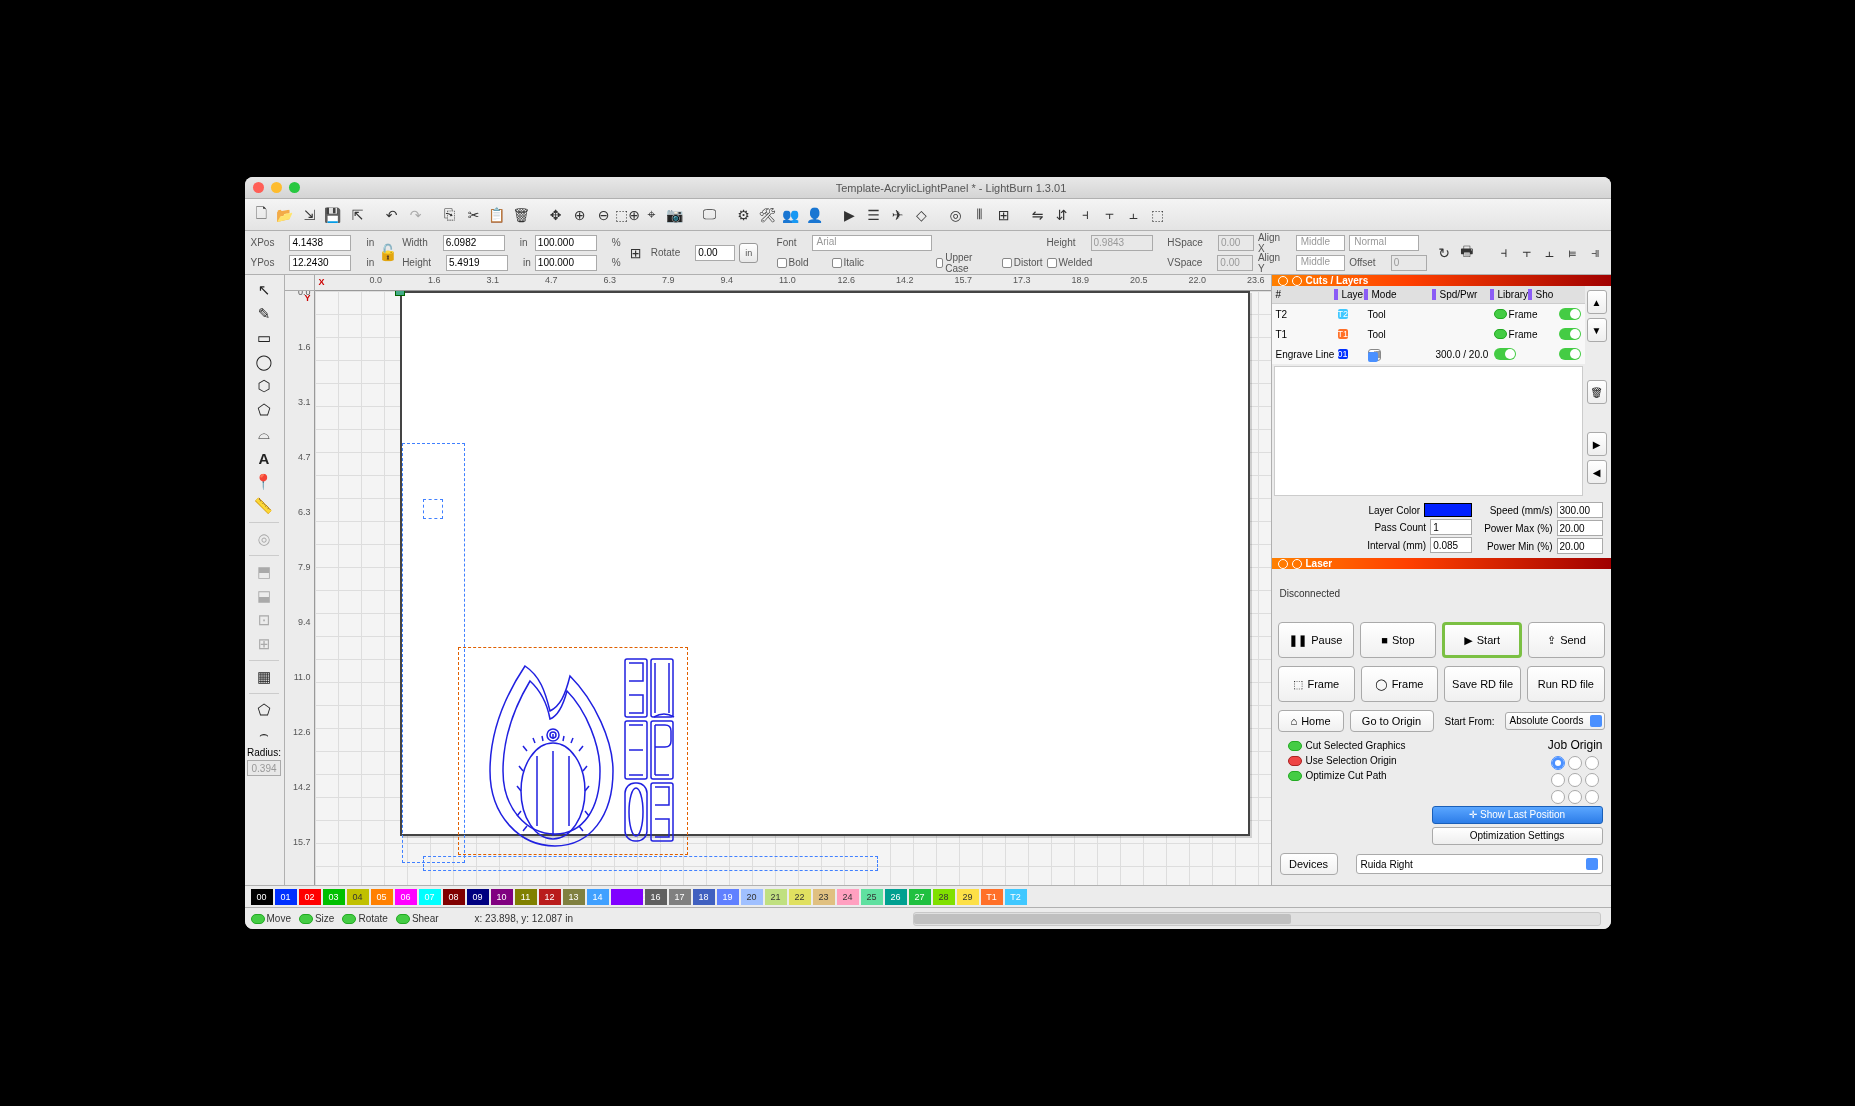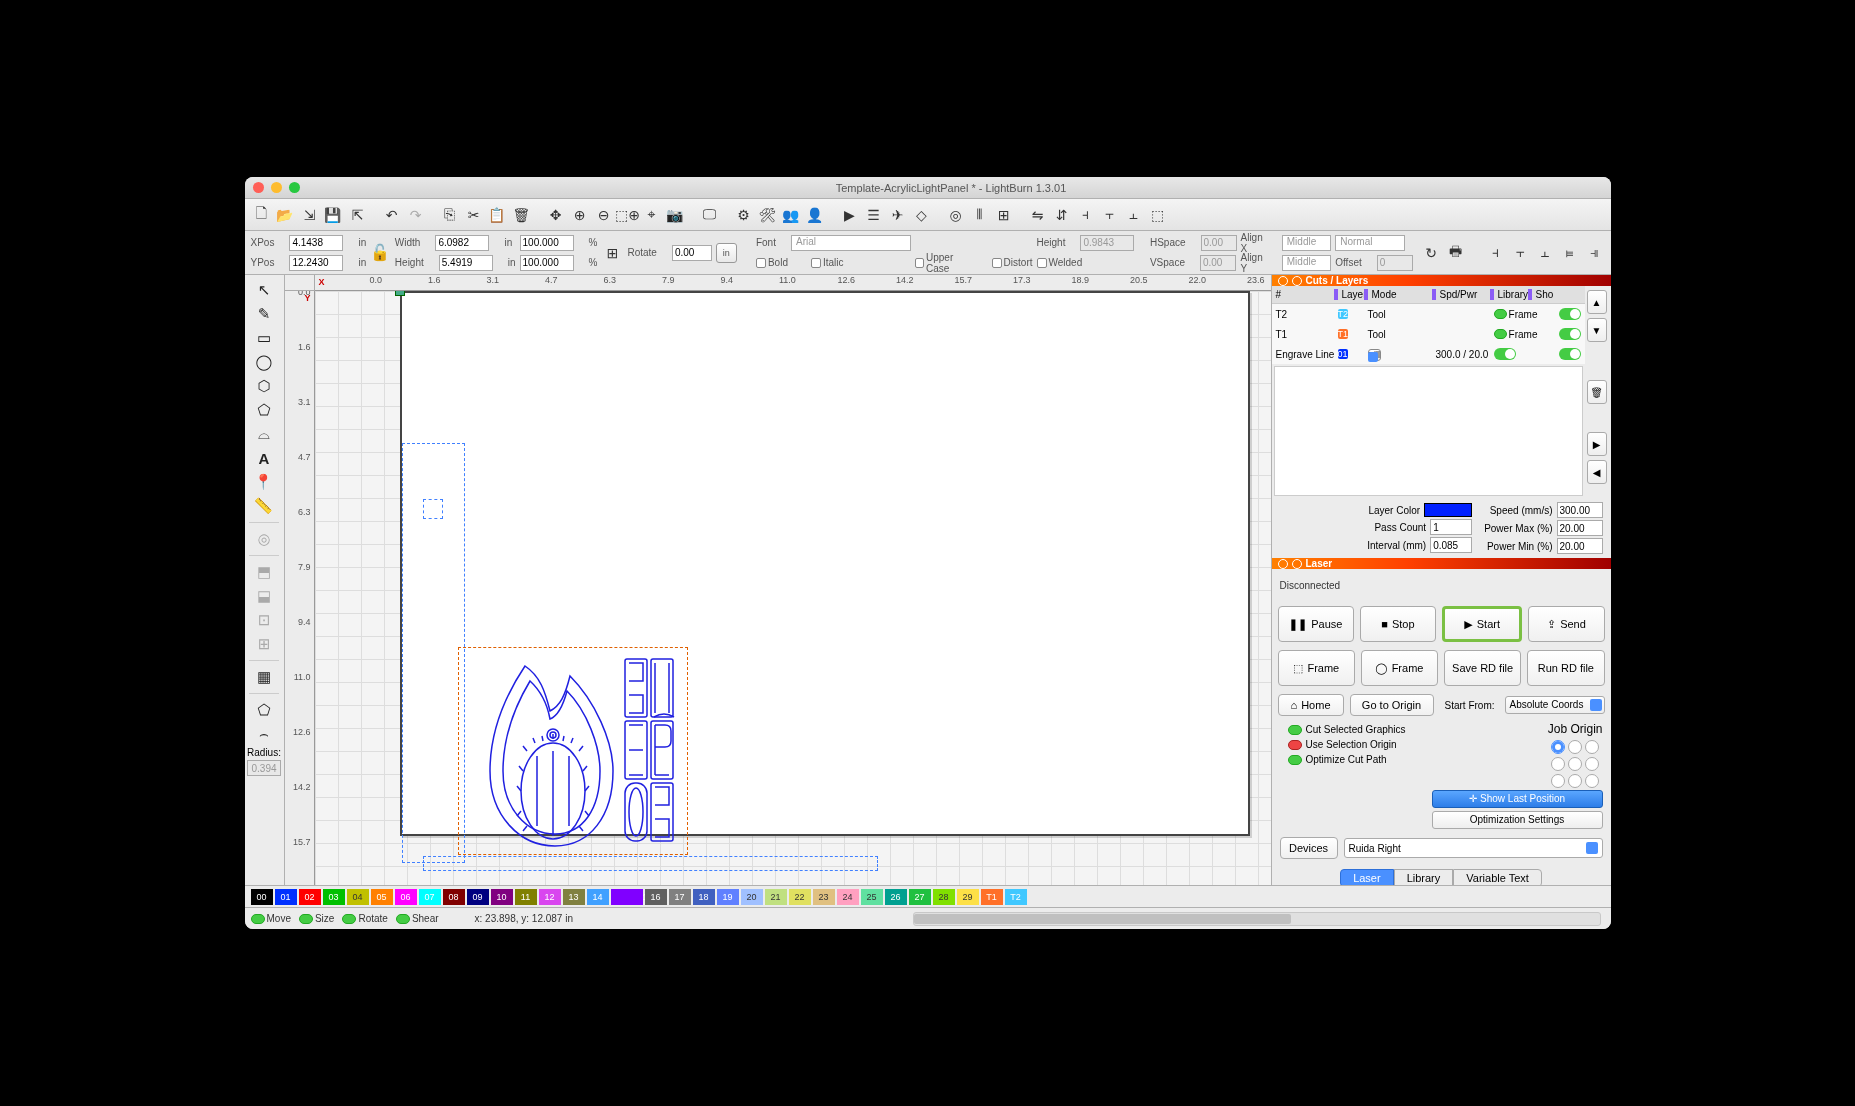--- a/index.html
+++ b/index.html
@@ -9,21 +9,21 @@
 .traffic { display: flex; gap: 7px; }
 .tl { width: 11px; height: 11px; border-radius: 50%; }
 .tl.r { background: #ff5f57; } .tl.y { background: #febc2e; } .tl.g { background: #28c840; }
 .title { flex: 1; text-align: center; font-size: 11px; color: #555; font-weight: 500; }
 .toolbar { height: 32px; background: linear-gradient(#f4f4f4,#e4e4e4); border-bottom: 1px solid #b0b0b0; display: flex; align-items: center; padding: 0 6px; gap: 2px; }
 .tbtn { width: 22px; height: 22px; display: inline-flex; align-items: center; justify-content: center; font-size: 14px; color: #333; cursor: pointer; }
 .tsep { width: 8px; }
 .propbar { height: 44px; background: #e8e8e8; border-bottom: 1px solid #b0b0b0; display: flex; align-items: center; padding: 2px 6px; gap: 4px; font-size: 10px; color: #555; }
 .propcol { display: flex; flex-direction: column; gap: 2px; }
 .proprow { display: flex; align-items: center; gap: 15px; height: 18px; }
-.numinput { width: 54px; height: 16px; border: 1px solid #aaa; background: #fff; font-size: 10px; padding: 0 2px; }
+.numinput { width: 62px; height: 16px; border: 1px solid #aaa; background: #fff; font-size: 10px; padding: 0 2px; }
 .numinput.disabled { background: #e8e8e8; color:#999; }
 .unitbtn { width: 22px; height: 20px; border: 1px solid #999; background: linear-gradient(#fff,#e8e8e8); border-radius: 3px; font-size: 9px; text-align: center; line-height: 18px; }
 .checkbox { display: flex; align-items: center; gap: 2px; font-size: 10px; }
 .cb { width: 10px; height: 10px; border: 1px solid #888; border-radius: 2px; background: #fff; }
 .dropdown { height: 16px; border: 1px solid #aaa; background: #fff; font-size: 10px; padding: 0 14px 0 4px; position: relative; }
 
 .mainrow { flex: 1; display: flex; overflow: hidden; }
 .lefttools { width: 40px; background: #ececec; border-right: 1px solid #b0b0b0; display: flex; flex-direction: column; align-items: center; padding-top: 4px; gap: 2px; }
 .ltool { width: 28px; height: 22px; display: flex; align-items: center; justify-content: center; font-size: 15px; color: #222; cursor: pointer; }
 .ltool.dis { color: #aaa; }
@@ -53,30 +53,30 @@
 .layer-swatch { width: 22px; height: 14px; border-radius: 2px; color:#fff; font-size:9px; text-align:center; line-height:14px; }
 .toggle-on { width: 22px; height: 12px; background: #4c4; border-radius: 6px; position: relative; }
 .toggle-on::after { content:''; position:absolute; right:1px; top:1px; width:10px; height:10px; background:#fff; border-radius:50%; }
 .arrow-btn { width:20px;height:24px;border:1px solid #aaa; background:linear-gradient(#fff,#eee); border-radius:3px; display:flex;align-items:center;justify-content:center;font-size:10px;}
 
 .layer-props { display: flex; gap: 12px; padding: 4px 8px; font-size: 10px; align-items: center; justify-content: flex-end; }
 .layer-props .lprow { display: flex; align-items: center; gap: 4px; justify-content: flex-end; }
 .color-swatch { width: 48px; height: 14px; background: #0020ff; border:1px solid #000; }
 
 .laser-panel { display: flex; flex-direction: column; }
-.status-row { padding: 11px 8px; font-size: 10px; color: #333; }
+.status-row { padding: 19px 8px; font-size: 10px; color: #333; }
 .btn-row { display: flex; gap: 6px; padding: 4px 6px; }
 .lbtn { flex:1; height: 36px; border:1px solid #aaa; background: linear-gradient(#fff,#f0f0f0); border-radius: 4px; font-size: 11px; display:flex; align-items:center; justify-content:center; gap:4px; cursor:pointer; }
 .lbtn.highlight { border: 3px solid #7bc043; }
 .opt-row { display: flex; align-items: center; padding: 2px 8px; gap: 4px; font-size: 10px; }
 .tiny-toggle { width:14px;height:10px;border-radius:5px;display:inline-block; }
 .tg-green { background:#4c4; border:1px solid #2a2;} .tg-red { background:#e44; border:1px solid #a22;}
 .wide-btn { flex:1; height: 18px; border:1px solid #aaa; background: linear-gradient(#fff,#eee); border-radius: 3px; font-size: 10px; text-align:center; line-height:16px; }
 .wide-btn.blue { background: linear-gradient(#5aa6ff,#2d7de8); color:#fff; border-color:#1a5fb8; }
-.devices-row { display:flex; gap:6px; padding:4px 8px; align-items:center; }
+.devices-row { display:flex; gap:18px; padding:4px 8px; align-items:center; }
 .device-select { flex:1; height:20px; border:1px solid #aaa; border-radius:3px; background:#fff; font-size:10px; padding:0 4px; display:flex; align-items:center; justify-content: space-between; }
 
 .tab-row { display:flex; justify-content:center; gap:0; padding: 6px; margin-top:auto; font-size:11px; }
 .tab-pill { padding: 2px 12px; border:1px solid #aaa; cursor:pointer; }
 .tab-pill.active { background:#4a90ff; color:#fff; border-color:#2d6fd8; }
 .tab-pill:first-child { border-radius: 4px 0 0 4px; }
 .tab-pill:last-child { border-radius: 0 4px 4px 0; }
 
 .bottom-palette { height: 22px; background: #ececec; border-top:1px solid #b0b0b0; display:flex; align-items:center; padding:0 6px; gap:2px; }
 .palette-swatch { width:22px; height:16px; font-size:9px; color:#fff; text-align:center; line-height:16px; cursor:pointer; }
@@ -579,21 +579,21 @@
       <div class="palette-swatch" style="background: rgb(255, 0, 0);">02</div>
       <div class="palette-swatch" style="background: rgb(0, 192, 0);">03</div>
       <div class="palette-swatch" style="background: rgb(192, 192, 0); color: rgb(51, 51, 51);">04</div>
       <div class="palette-swatch" style="background: rgb(255, 128, 0);">05</div>
       <div class="palette-swatch" style="background: rgb(255, 0, 255);">06</div>
       <div class="palette-swatch" style="background: rgb(0, 255, 255);">07</div>
       <div class="palette-swatch" style="background: rgb(128, 0, 0);">08</div>
       <div class="palette-swatch" style="background: rgb(0, 0, 128);">09</div>
       <div class="palette-swatch" style="background: rgb(128, 0, 128);">10</div>
       <div class="palette-swatch" style="background: rgb(128, 128, 0);">11</div>
-      <div class="palette-swatch" style="background: #d946ef;">12</div>
+      <div class="palette-swatch" style="background: #b91c1c;">12</div>
       <div class="palette-swatch" style="background: rgb(128, 128, 64);">13</div>
       <div class="palette-swatch" style="background: rgb(64, 160, 255);">14</div>
       <div class="palette-swatch" style="background: rgb(128, 0, 255); padding-left: 32px;">15</div>
       <div class="palette-swatch" style="background: rgb(96, 96, 96);">16</div>
       <div class="palette-swatch" style="background: rgb(128, 128, 128);">17</div>
       <div class="palette-swatch" style="background: rgb(64, 96, 192);">18</div>
       <div class="palette-swatch" style="background: rgb(96, 128, 255);">19</div>
       <div class="palette-swatch" style="background: rgb(160, 192, 255); color: rgb(51, 51, 51);">20</div>
       <div class="palette-swatch" style="background: rgb(192, 224, 128); color: rgb(51, 51, 51);">21</div>
       <div class="palette-swatch" style="background: rgb(224, 224, 96); color: rgb(51, 51, 51);">22</div>

